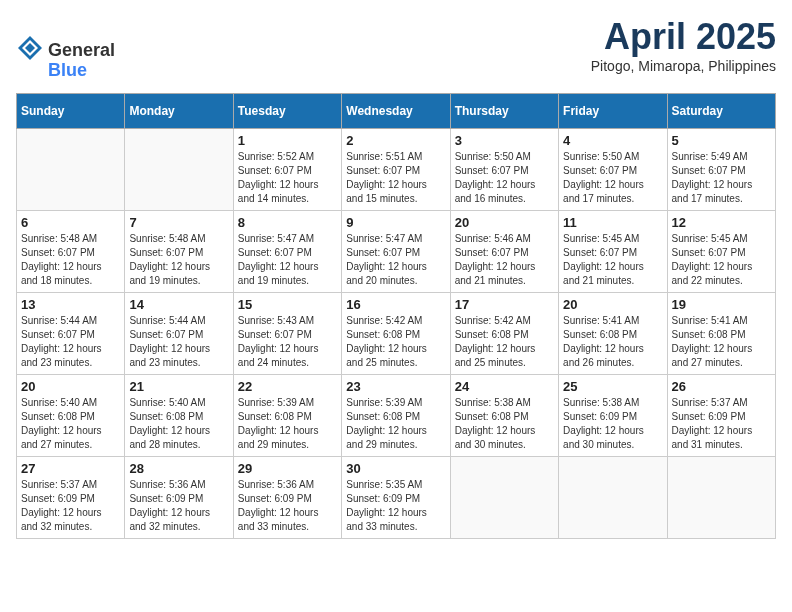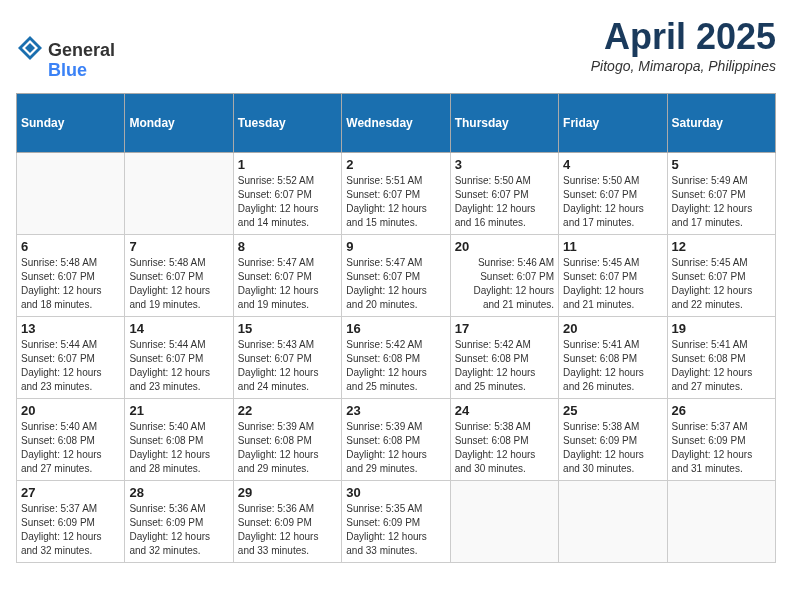--- a/index.html
+++ b/index.html
@@ -35,31 +35,30 @@
       text-align: right;
     }
     .month-title {
       font-size: 36px;
       font-weight: bold;
       color: #1a3a5c;
     }
     .subtitle {
       font-size: 14px;
       color: #333;
-      font-style: italic;
     }
     .calendar {
       width: 100%;
       border-collapse: collapse;
       font-size: 11px;
     }
     .calendar th {
       background-color: #1a6faf;
       color: #fff;
-      padding: 22px 4px;
+      padding: 10px 4px;
       text-align: left;
       font-size: 12px;
       font-weight: bold;
       border: 1px solid #aaa;
     }
     .calendar td {
       border: 1px solid #ccc;
       vertical-align: top;
       padding: 4px;
       width: calc(100% / 7);
@@ -169,21 +168,21 @@
 Daylight: 12 hours and 19 minutes.</div>
         </td>
         <td>
           <div class="day-num">9</div>
           <div class="day-info" style="white-space: pre-line;">Sunrise: 5:47 AM
 Sunset: 6:07 PM
 Daylight: 12 hours and 20 minutes.</div>
         </td>
         <td>
           <div class="day-num">20</div>
-          <div class="day-info" style="white-space: pre-line; text-align: right;">Sunrise: 5:46 AM
+          <div class="day-info" style="white-space: pre-line;">Sunrise: 5:46 AM
 Sunset: 6:07 PM
 Daylight: 12 hours and 21 minutes.</div>
         </td>
         <td>
           <div class="day-num">11</div>
           <div class="day-info" style="white-space: pre-line;">Sunrise: 5:45 AM
 Sunset: 6:07 PM
 Daylight: 12 hours and 21 minutes.</div>
         </td>
         <td>

